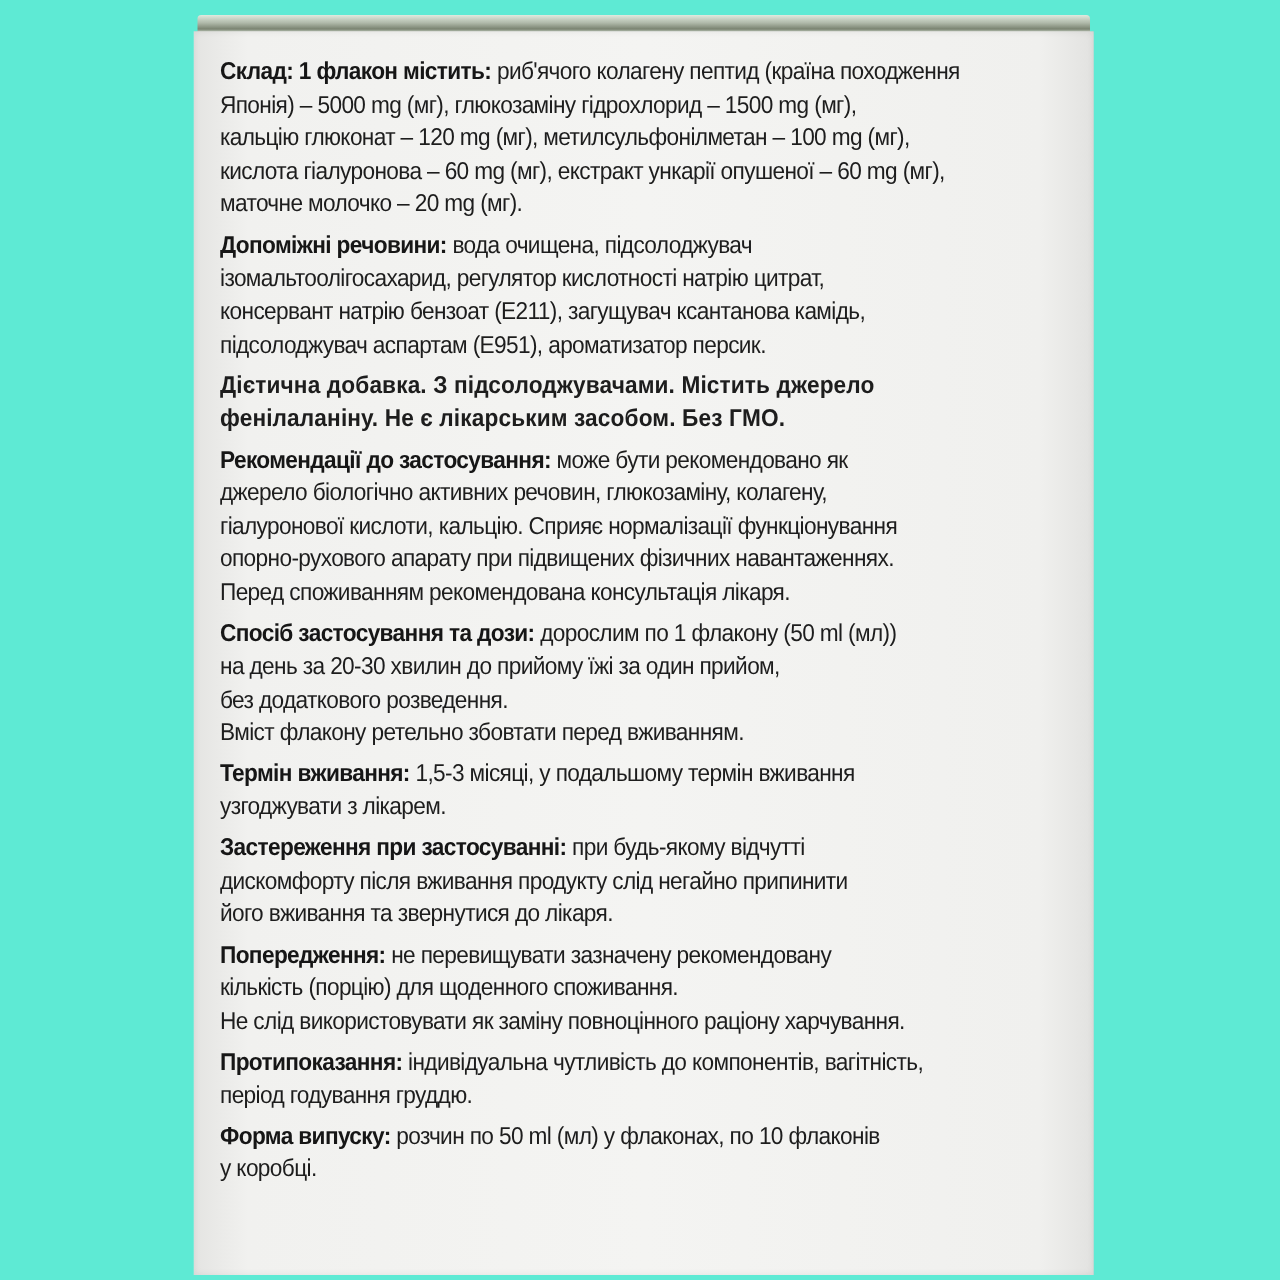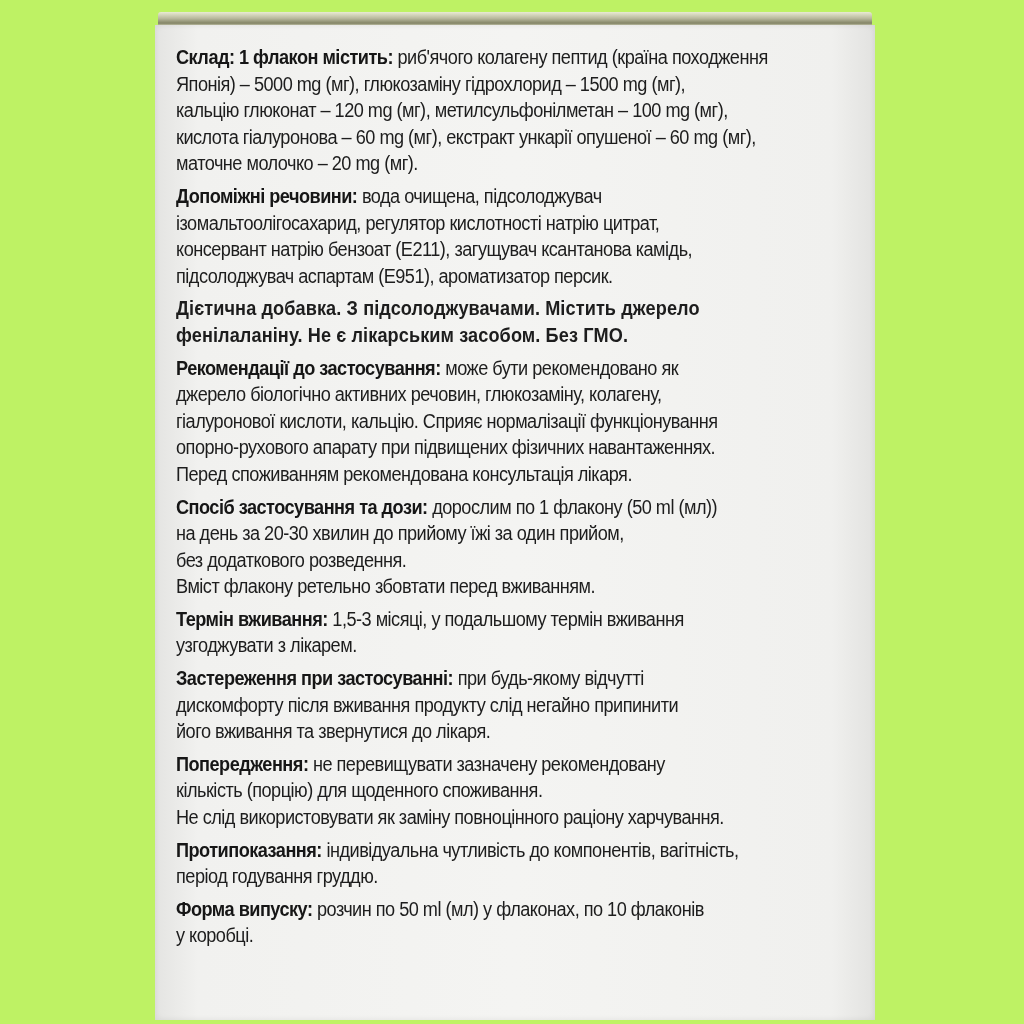--- a/index.html
+++ b/index.html
@@ -7,21 +7,21 @@
       padding: 0;
       width: 1024px;
       height: 1024px;
       background: #ffffff;
       overflow: hidden;
     }
     .scene {
       position: relative;
       width: 1024px;
       height: 1024px;
-      background: #bef264;
+      background: #5eead4;
     }
     .box-lid {
       position: absolute;
       left: 158px;
       top: 12px;
       width: 714px;
       height: 14px;
       background: linear-gradient(to bottom, #eeeae0 0%, #b9b4a5 45%, #7d7866 80%, #d8d4c8 100%);
       border-radius: 3px 3px 0 0;
       opacity: 0.9;

